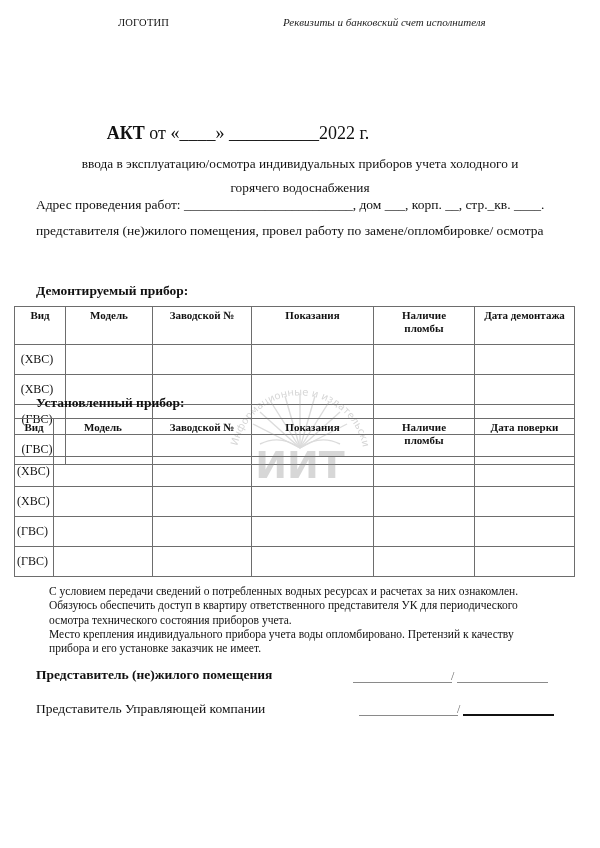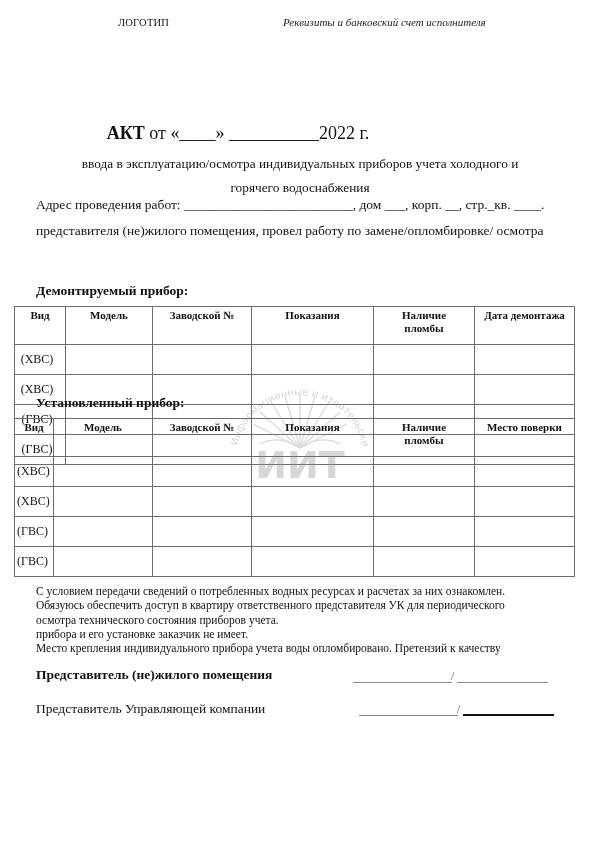--- a/index.html
+++ b/index.html
@@ -21,21 +21,21 @@
   table.grid { position: absolute; left: 14px; width: 560px; border-collapse: collapse;
                table-layout: fixed; font-size: 11px; }
   table.grid td, table.grid th { border: 1.2px solid #6d6d6d; padding: 8px; height: 13px;
                line-height: 13px; vertical-align: top; }
   table.grid th { height: 27px; font-weight: bold; text-align: center; padding-top: 2px;
                   line-height: 13px; font-size: 11px; }
   table.grid td.kind { font-size: 12px; padding-left: 2px; text-align: center; line-height: 13px; }
   .t1 { top: 306px; }
   .t2 { top: 418px; }
   .watermark { left: 215px; top: 356px; width: 170px; height: 140px; opacity: 0.35; }
-  .bottom { left: 36px; top: 584px; font-size: 11.5px; line-height: 14.3px; white-space: normal; width: 540px; }
+  .bottom { left: 49px; top: 584px; font-size: 11.5px; line-height: 14.3px; white-space: normal; width: 540px; }
   .bottom div { white-space: nowrap; }
   .sig-label { font-size: 13.5px; }
   .sig1 { left: 36px; top: 667px; font-weight: bold; }
   .sig2 { left: 36px; top: 701px; }
   .line { position: absolute; height: 1px; background: #8a8a8a; }
   .line.dark { background: #111; height: 1.5px; }
   .slash { position: absolute; font-size: 12px; color: #666; }
 </style>
 </head>
 <body>
@@ -140,21 +140,21 @@
       <col style="width:101px">
       <col style="width:100px">
   </colgroup>
   <tbody>
       <tr>
     <th>Вид</th>
     <th>Модель</th>
     <th>Заводской №</th>
     <th>Показания</th>
     <th>Наличие пломбы</th>
-    <th>Место поверки</th>
+    <th>Дата поверки</th>
   </tr>
   <tr>
     <td class="kind">(ХВС)</td>
     <td></td>
         <td></td>
         <td></td>
         <td></td>
         <td></td>
   </tr>
   <tr>
@@ -181,22 +181,22 @@
         <td></td>
         <td></td>
   </tr>
 </tbody>
   </table>
 
 <div class="abs bottom">
   <div>С условием передачи сведений о потребленных водных ресурсах и расчетах за них ознакомлен.</div>
   <div>Обязуюсь обеспечить доступ в квартиру ответственного представителя УК для периодического</div>
   <div>осмотра технического состояния приборов учета.</div>
+  <div>Место крепления индивидуального прибора учета воды опломбировано. Претензий к качеству</div>
   <div>прибора и его установке заказчик не имеет.</div>
-  <div>Место крепления индивидуального прибора учета воды опломбировано. Претензий к качеству</div>
 </div>
 
 <div class="abs sig-label sig1">Представитель (не)жилого помещения</div>
 <div class="line" style="left:353px; top:682px; width:99px;"></div>
 <div class="slash" style="left:451px; top:669px;">/</div>
 <div class="line" style="left:457px; top:682px; width:91px;"></div>
 
 <div class="abs sig-label sig2">Представитель Управляющей компании</div>
 <div class="line" style="left:359px; top:715px; width:99px;"></div>
 <div class="slash" style="left:457px; top:702px;">/</div>

